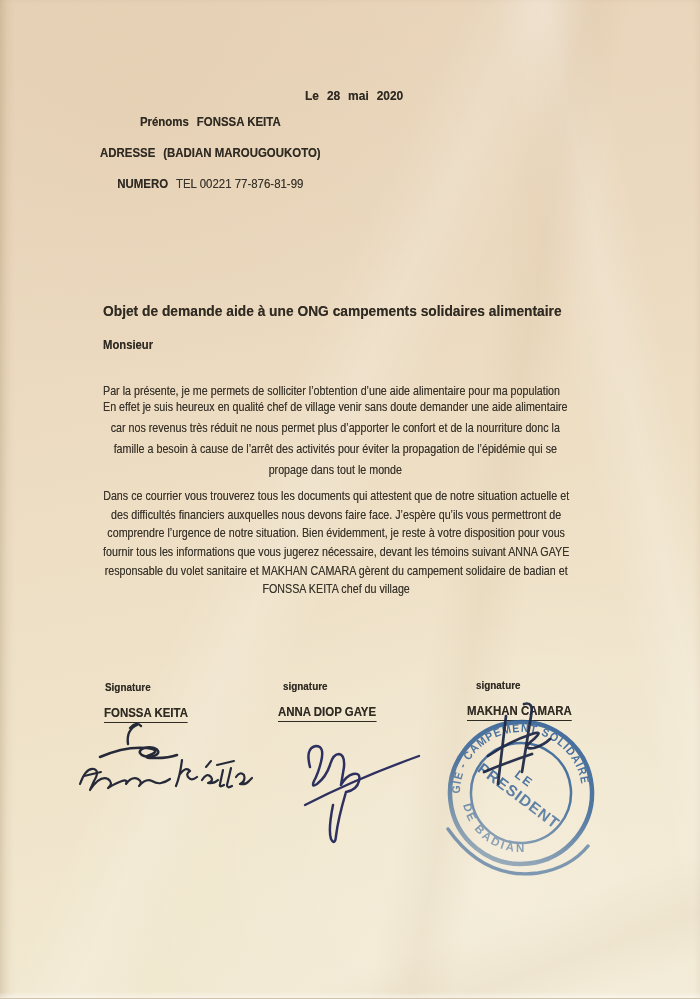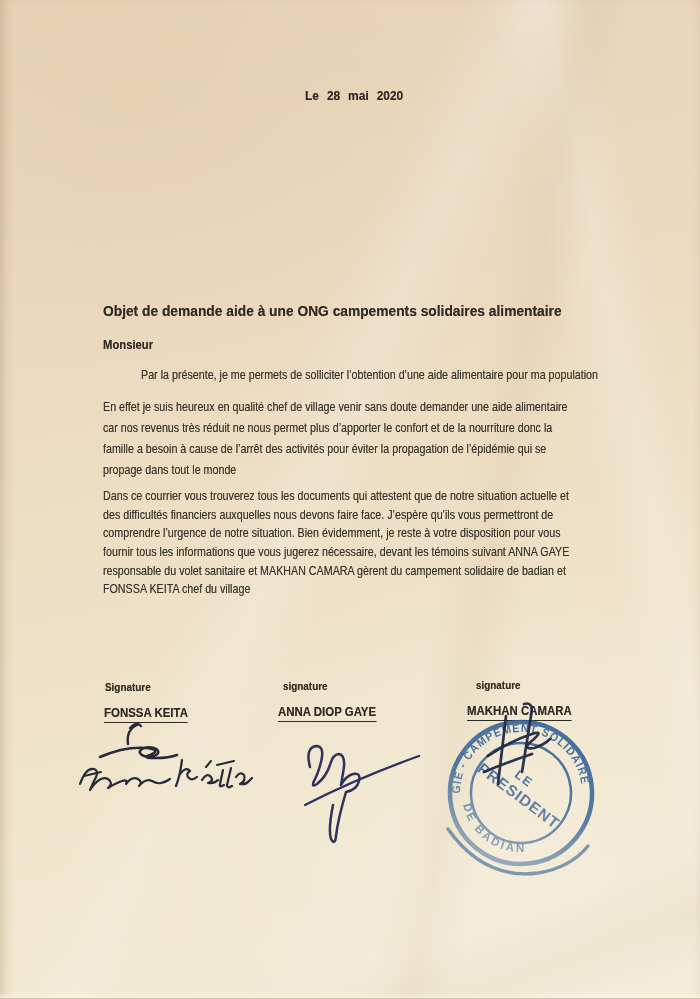--- a/index.html
+++ b/index.html
@@ -8,20 +8,21 @@
     font-family:"Liberation Sans", sans-serif;
     background:#e9d6bc;
   }
   .paper{
     position:absolute;inset:0;
     background:
       radial-gradient(90% 55% at 72% 88%, rgba(255,255,255,.22), rgba(255,255,255,0) 60%),
       radial-gradient(70% 40% at 20% 10%, rgba(205,170,130,.10), rgba(205,170,130,0) 70%),
       linear-gradient(168deg,#e7d3b8 0%,#ebd9bf 30%,#eee0c6 55%,#f1e7ce 80%,#f2ead4 100%);
     box-shadow: inset 10px 0 14px -10px rgba(120,90,50,.38), inset -6px 0 10px -8px rgba(120,90,50,.18);
+    text-align: center;
   }
   .wrinkles{
     position:absolute;inset:0;pointer-events:none;
     background:
       linear-gradient(115deg, transparent 40%, rgba(255,255,255,.16) 46%, transparent 52%),
       linear-gradient(100deg, transparent 62%, rgba(190,160,120,.10) 67%, transparent 72%),
       linear-gradient(78deg,  transparent 77%, rgba(255,255,255,.18) 83%, transparent 88%),
       linear-gradient(160deg, transparent 88%, rgba(200,175,135,.12) 93%, transparent 97%);
   }
   .edge-bottom{position:absolute;left:0;right:0;bottom:0;height:6px;
@@ -46,26 +47,37 @@
   .stamp-svg{filter:blur(.2px);}
 </style>
 </head>
 <body>
 
 <div class="paper">
   <div class="wrinkles"></div>
 
   <div class="abs ln date-ln b" style="left:305px;top:88px;">Le  28  mai  2020</div>
 
+  <div class="abs" style="left:100px;top:114px;">
+    <div class="ln hdr-ln">
+      <span class="lab b">Prénoms</span><span class="b">FONSSA KEITA</span>
+    </div>
+    <div class="ln hdr-ln">
+      <span class="lab b">ADRESSE</span><span class="b">(BADIAN MAROUGOUKOTO)</span>
+    </div>
+    <div class="ln hdr-ln">
+      <span class="lab b">NUMERO</span><span>TEL 00221 77-876-81-99</span>
+    </div>
+  </div>
 
   <div class="abs ln subject-ln b" style="left:103px;top:303px;">Objet de demande aide à une ONG campements solidaires  alimentaire</div>
 
   <div class="abs ln salut-ln b" style="left:103px;top:337px;">Monsieur</div>
 
-  <div class="abs p1" style="left:103px;top:368px;margin-left:38px;">
+  <div class="abs p1" style="left:103px;top:384px;">
     <div class="ln body-ln">Par la présente, je me permets de solliciter l’obtention d’une aide alimentaire pour ma population</div>
   </div>
 
   <div class="abs p3" style="left:103px;top:489px;">
     <div class="ln body-ln">Dans ce courrier vous trouverez tous les documents qui attestent que de notre situation actuelle et</div>
     <div class="ln body-ln">des difficultés financiers auxquelles nous devons faire face. J’espère qu’ils vous permettront de</div>
     <div class="ln body-ln">comprendre l’urgence de notre situation. Bien évidemment, je reste à votre disposition pour vous</div>
     <div class="ln body-ln">fournir tous les informations que vous jugerez nécessaire, devant les témoins suivant ANNA GAYE</div>
     <div class="ln body-ln">responsable du volet sanitaire et MAKHAN CAMARA gèrent du campement solidaire de badian et</div>
     <div class="ln body-ln">FONSSA KEITA chef du village</div>

